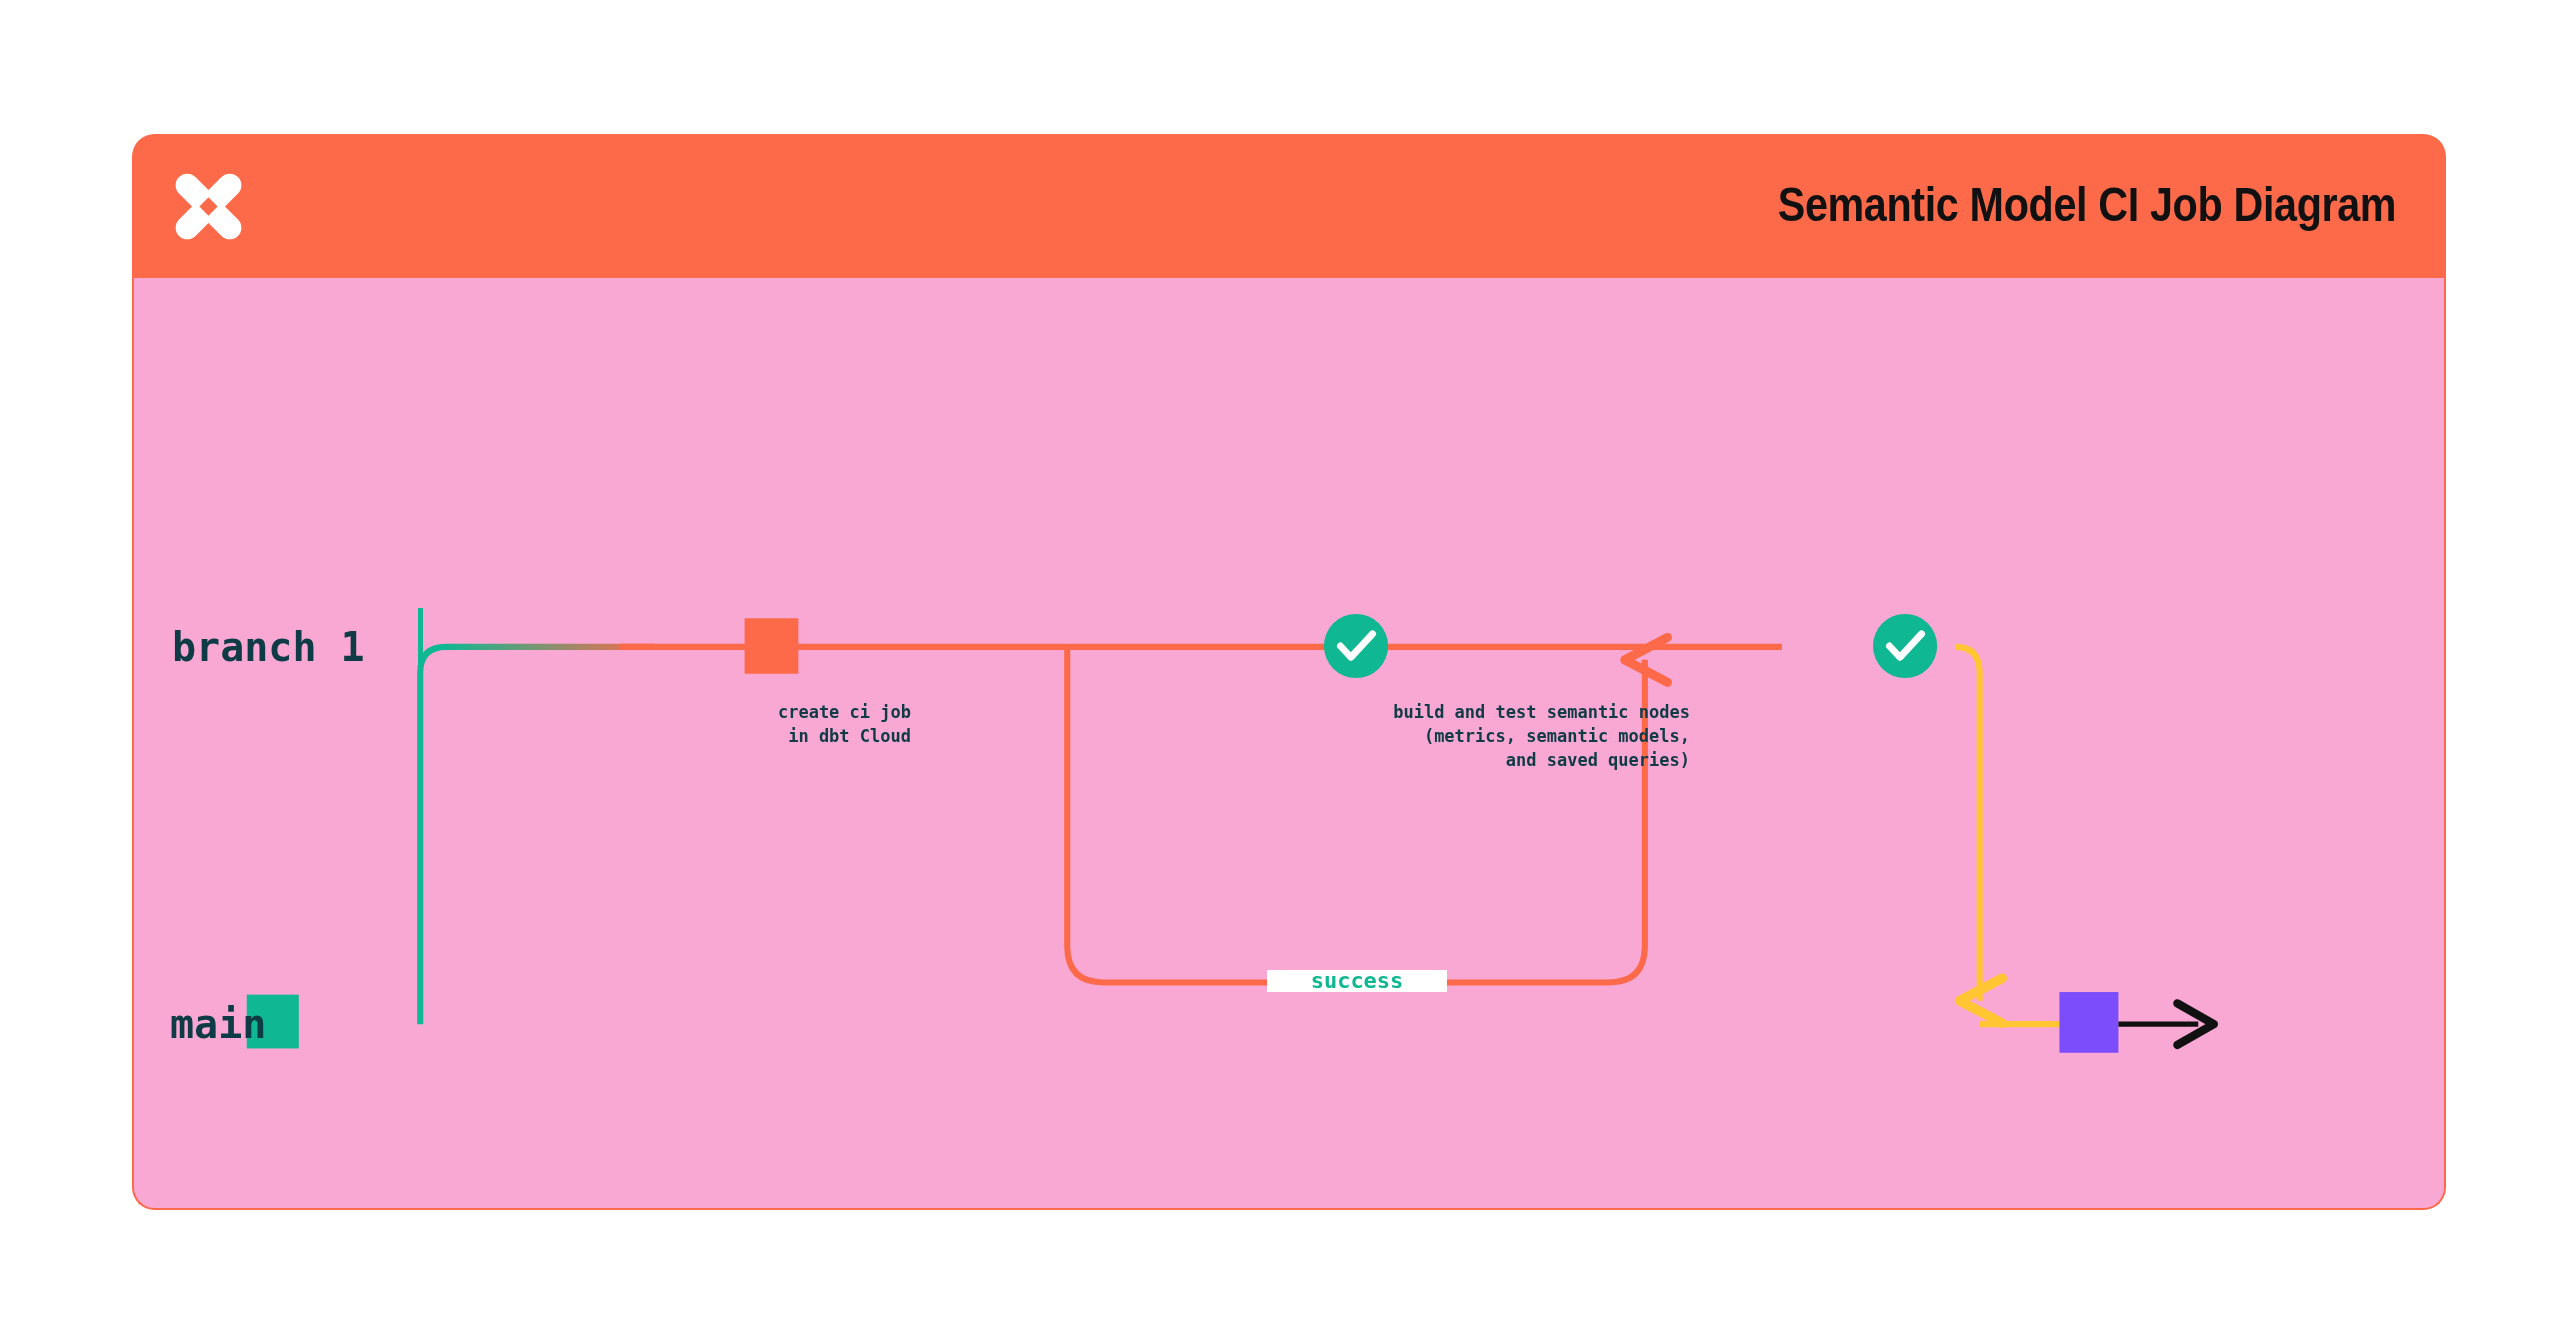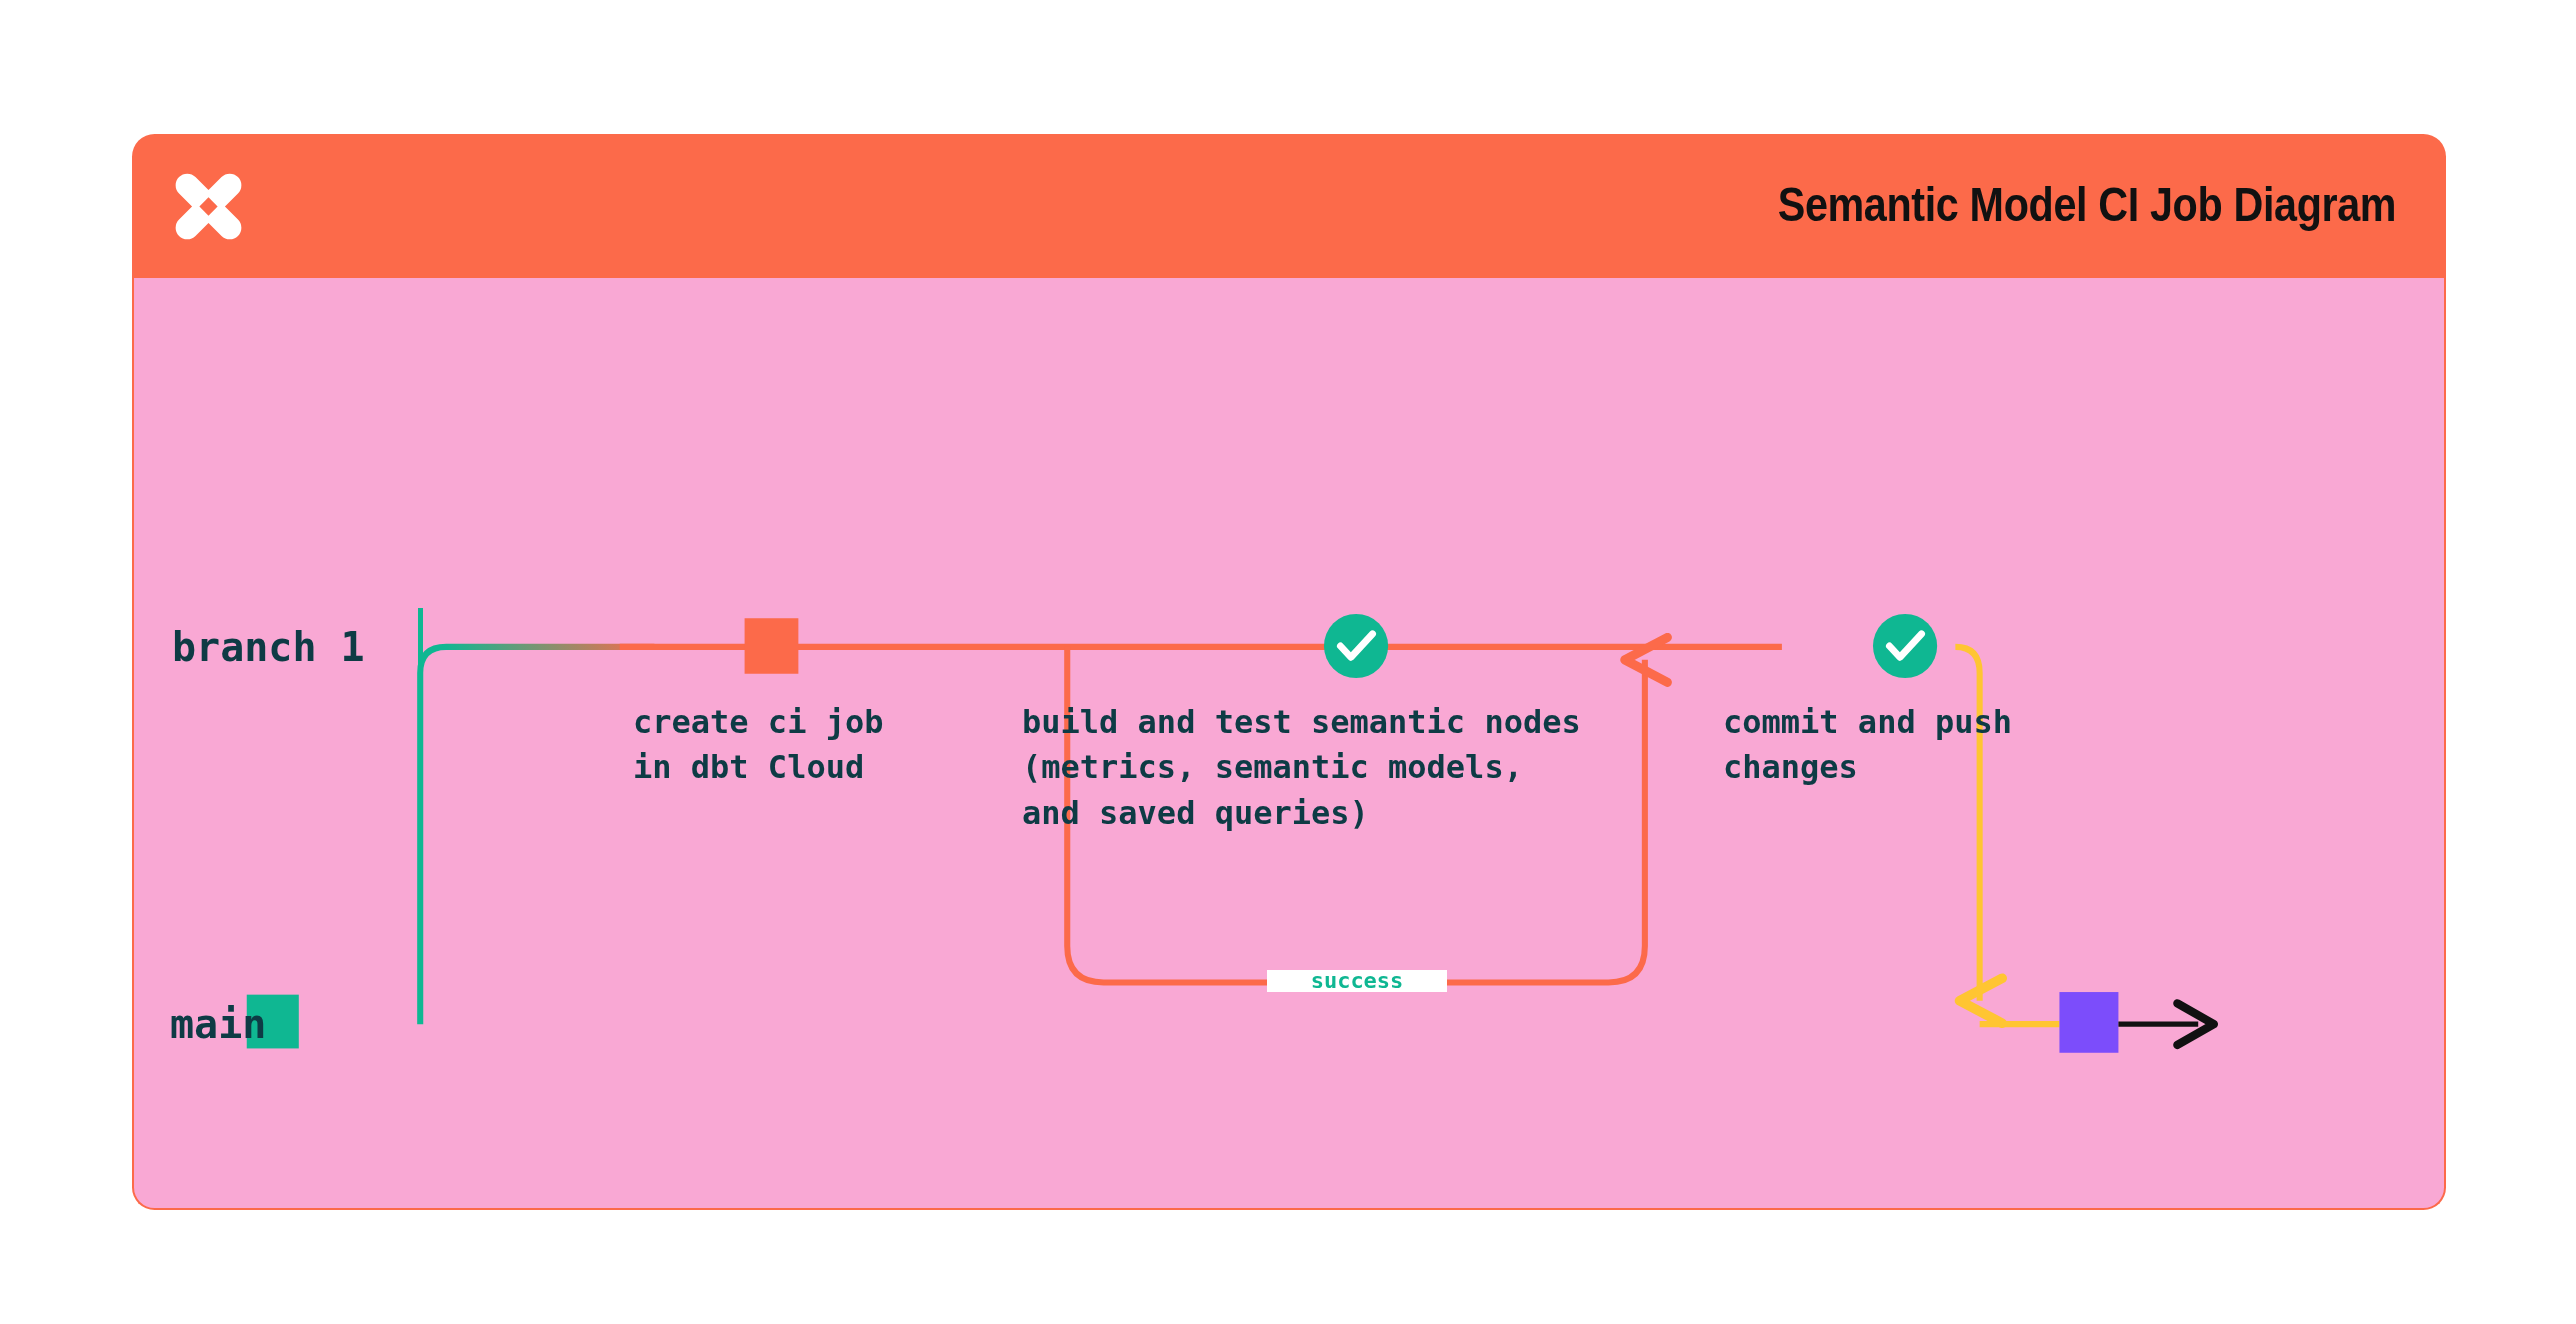--- a/index.html
+++ b/index.html
@@ -44,21 +44,21 @@
 
   
   .mono{
     font-family:"DejaVu Sans Mono","Liberation Mono",monospace;
     font-weight:700;color:#0E3B45;
   }
   .lane-label{
     position:absolute;font-size:40px;line-height:1;white-space:nowrap;
   }
   .node-label{
-    position:absolute;font-size:32px;line-height:1.42;text-align:left;
+    position:absolute;font-size:17px;line-height:1.42;text-align:right;
     white-space:pre;
   }
   .success-label{
     position:absolute;font-size:22px;line-height:1;color:#0FB792;
     white-space:nowrap;text-align:center;
     background:#ffffff;padding:0 12px;
   }
 </style>
 </head>
 <body>
@@ -174,22 +174,20 @@
 
         <div style="position:absolute;left:284px;top:330px;width:5.2px;height:80px;background:#0FB792;"></div>
 
         <div class="mono node-label" style="left:499px;top:422px;width:278px;">create ci job
 in dbt Cloud</div>
 
         <div class="mono node-label" style="left:888px;top:422px;width:668px;">build and test semantic nodes
 (metrics, semantic models,
 and saved queries)</div>
 
-        <div class="mono node-label" style="left:1589px;top:422px;width:364px;">commit and push
-changes</div>
 
 
         <div class="mono success-label" style="left:1145px;top:692px;width:156px;margin-left:-12px;">success</div>
 
       </div>
     </div>
   </div>
 </div>
 
 

